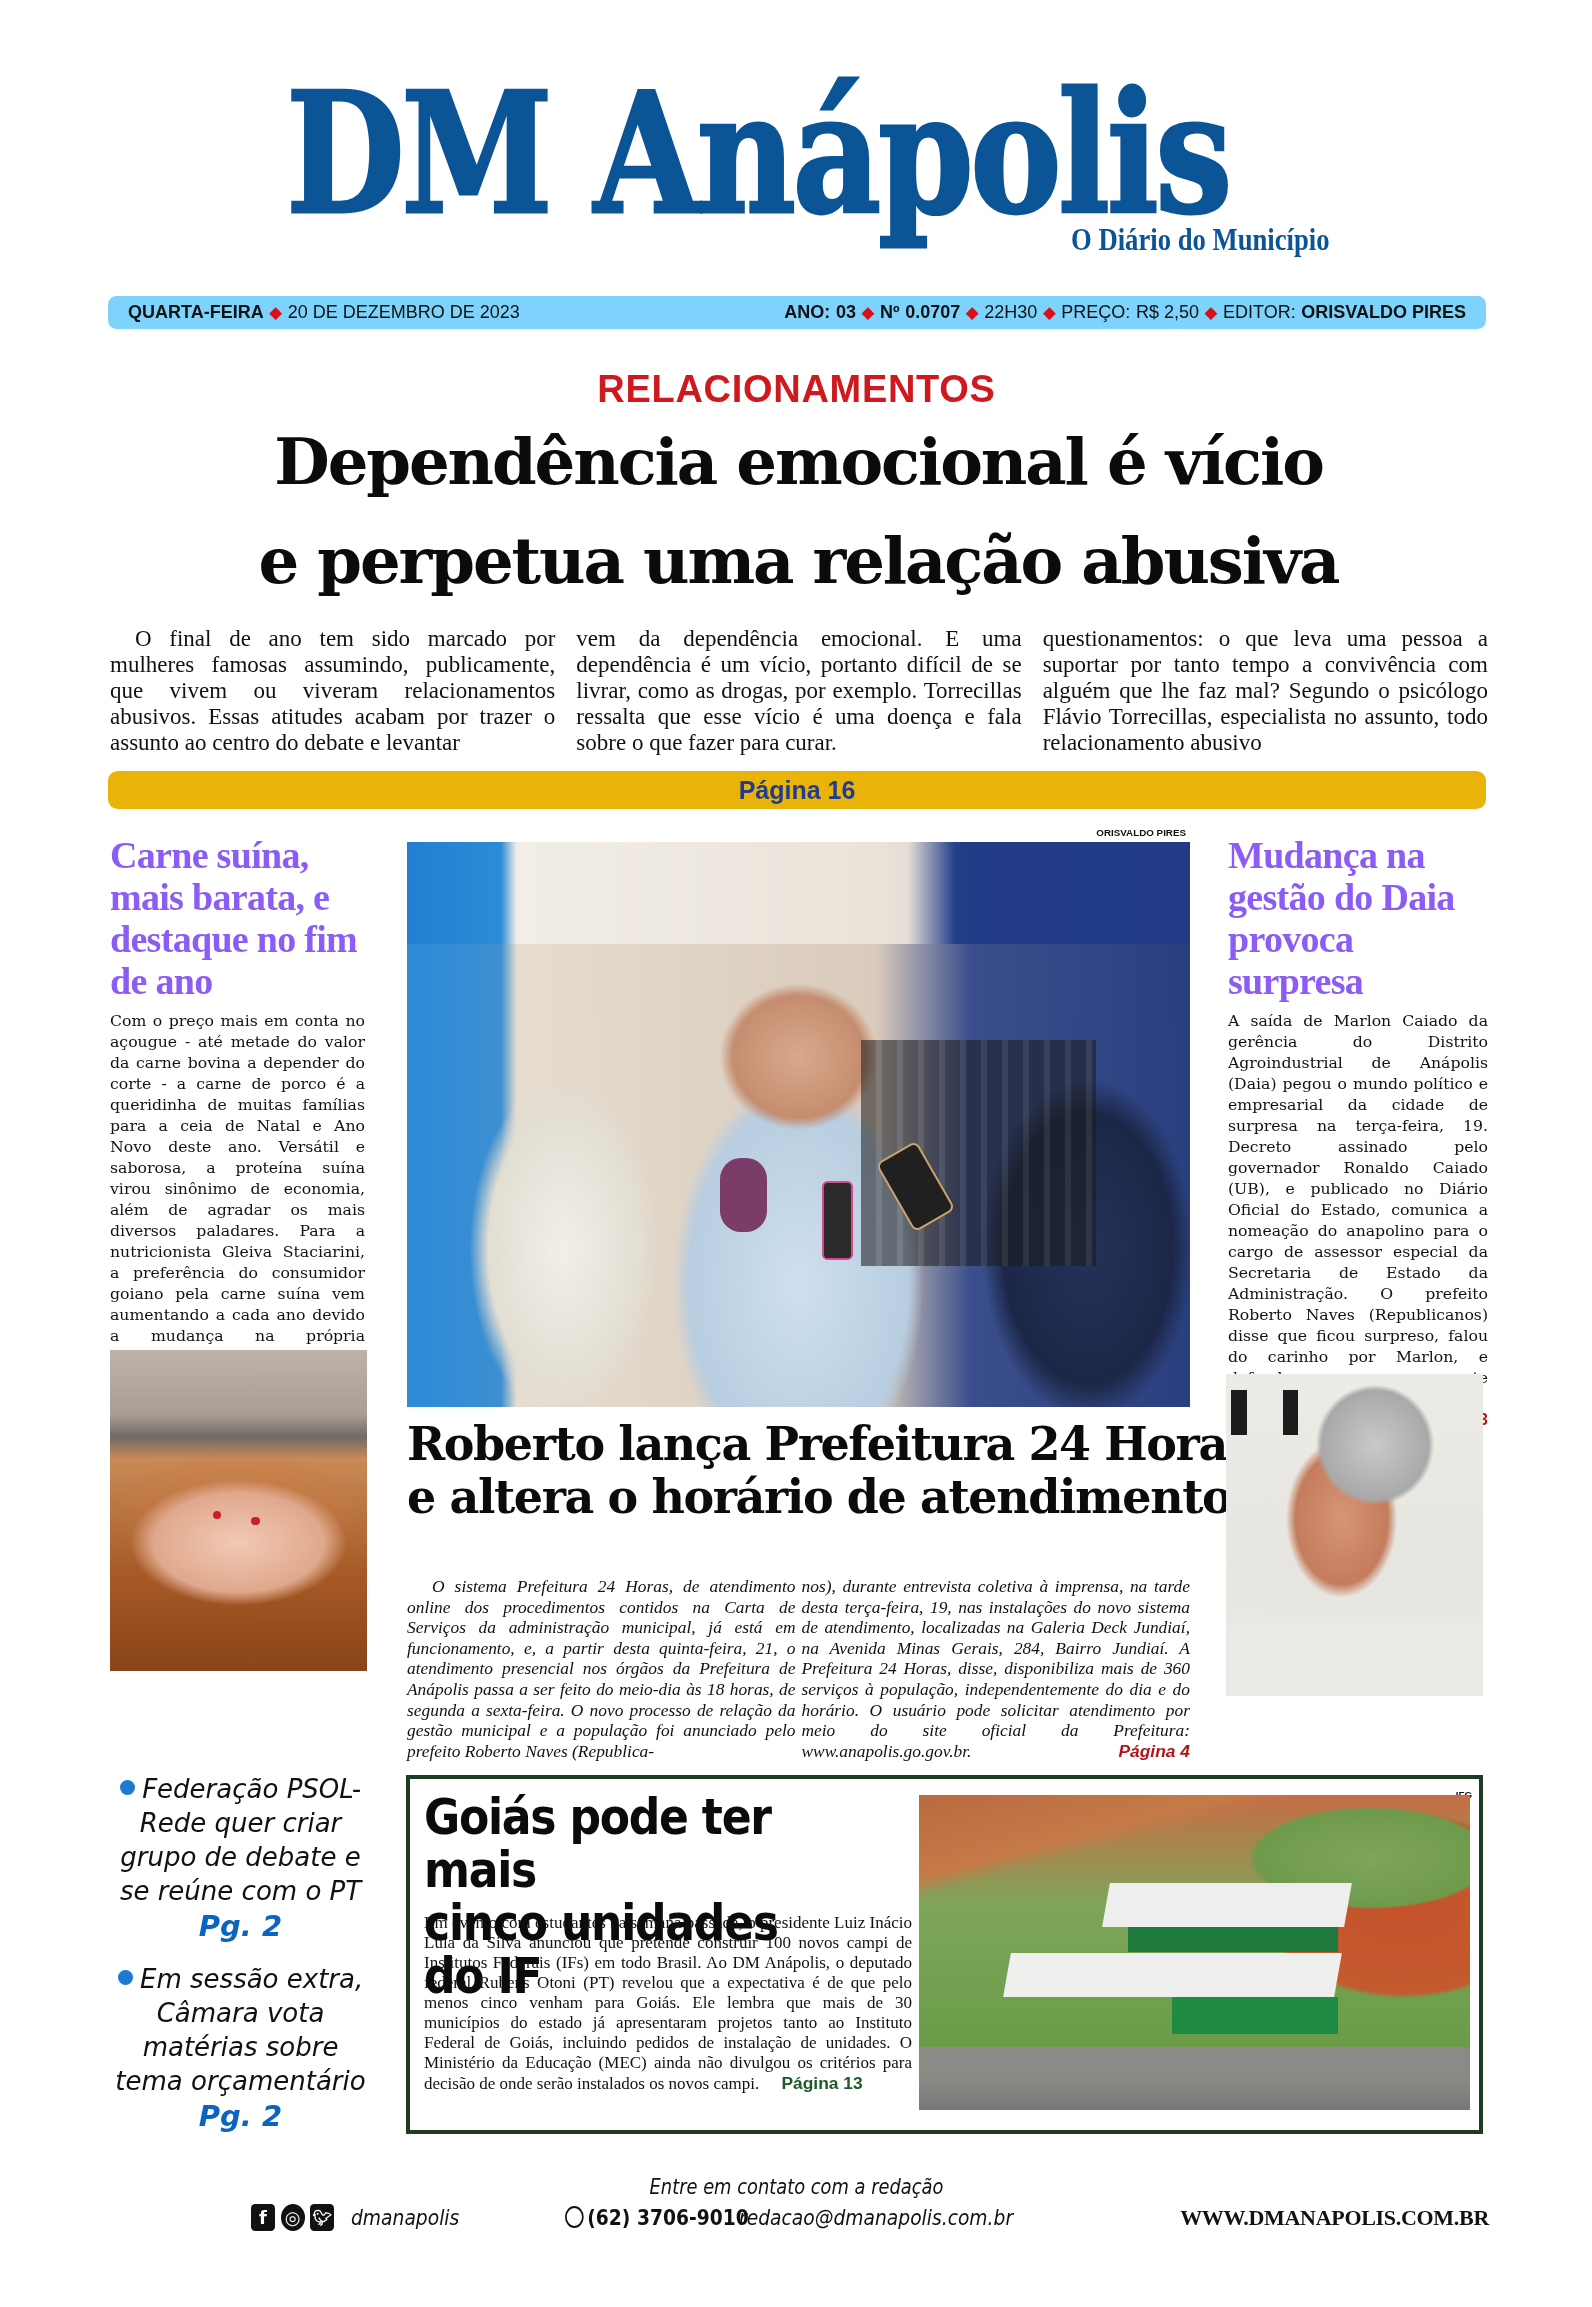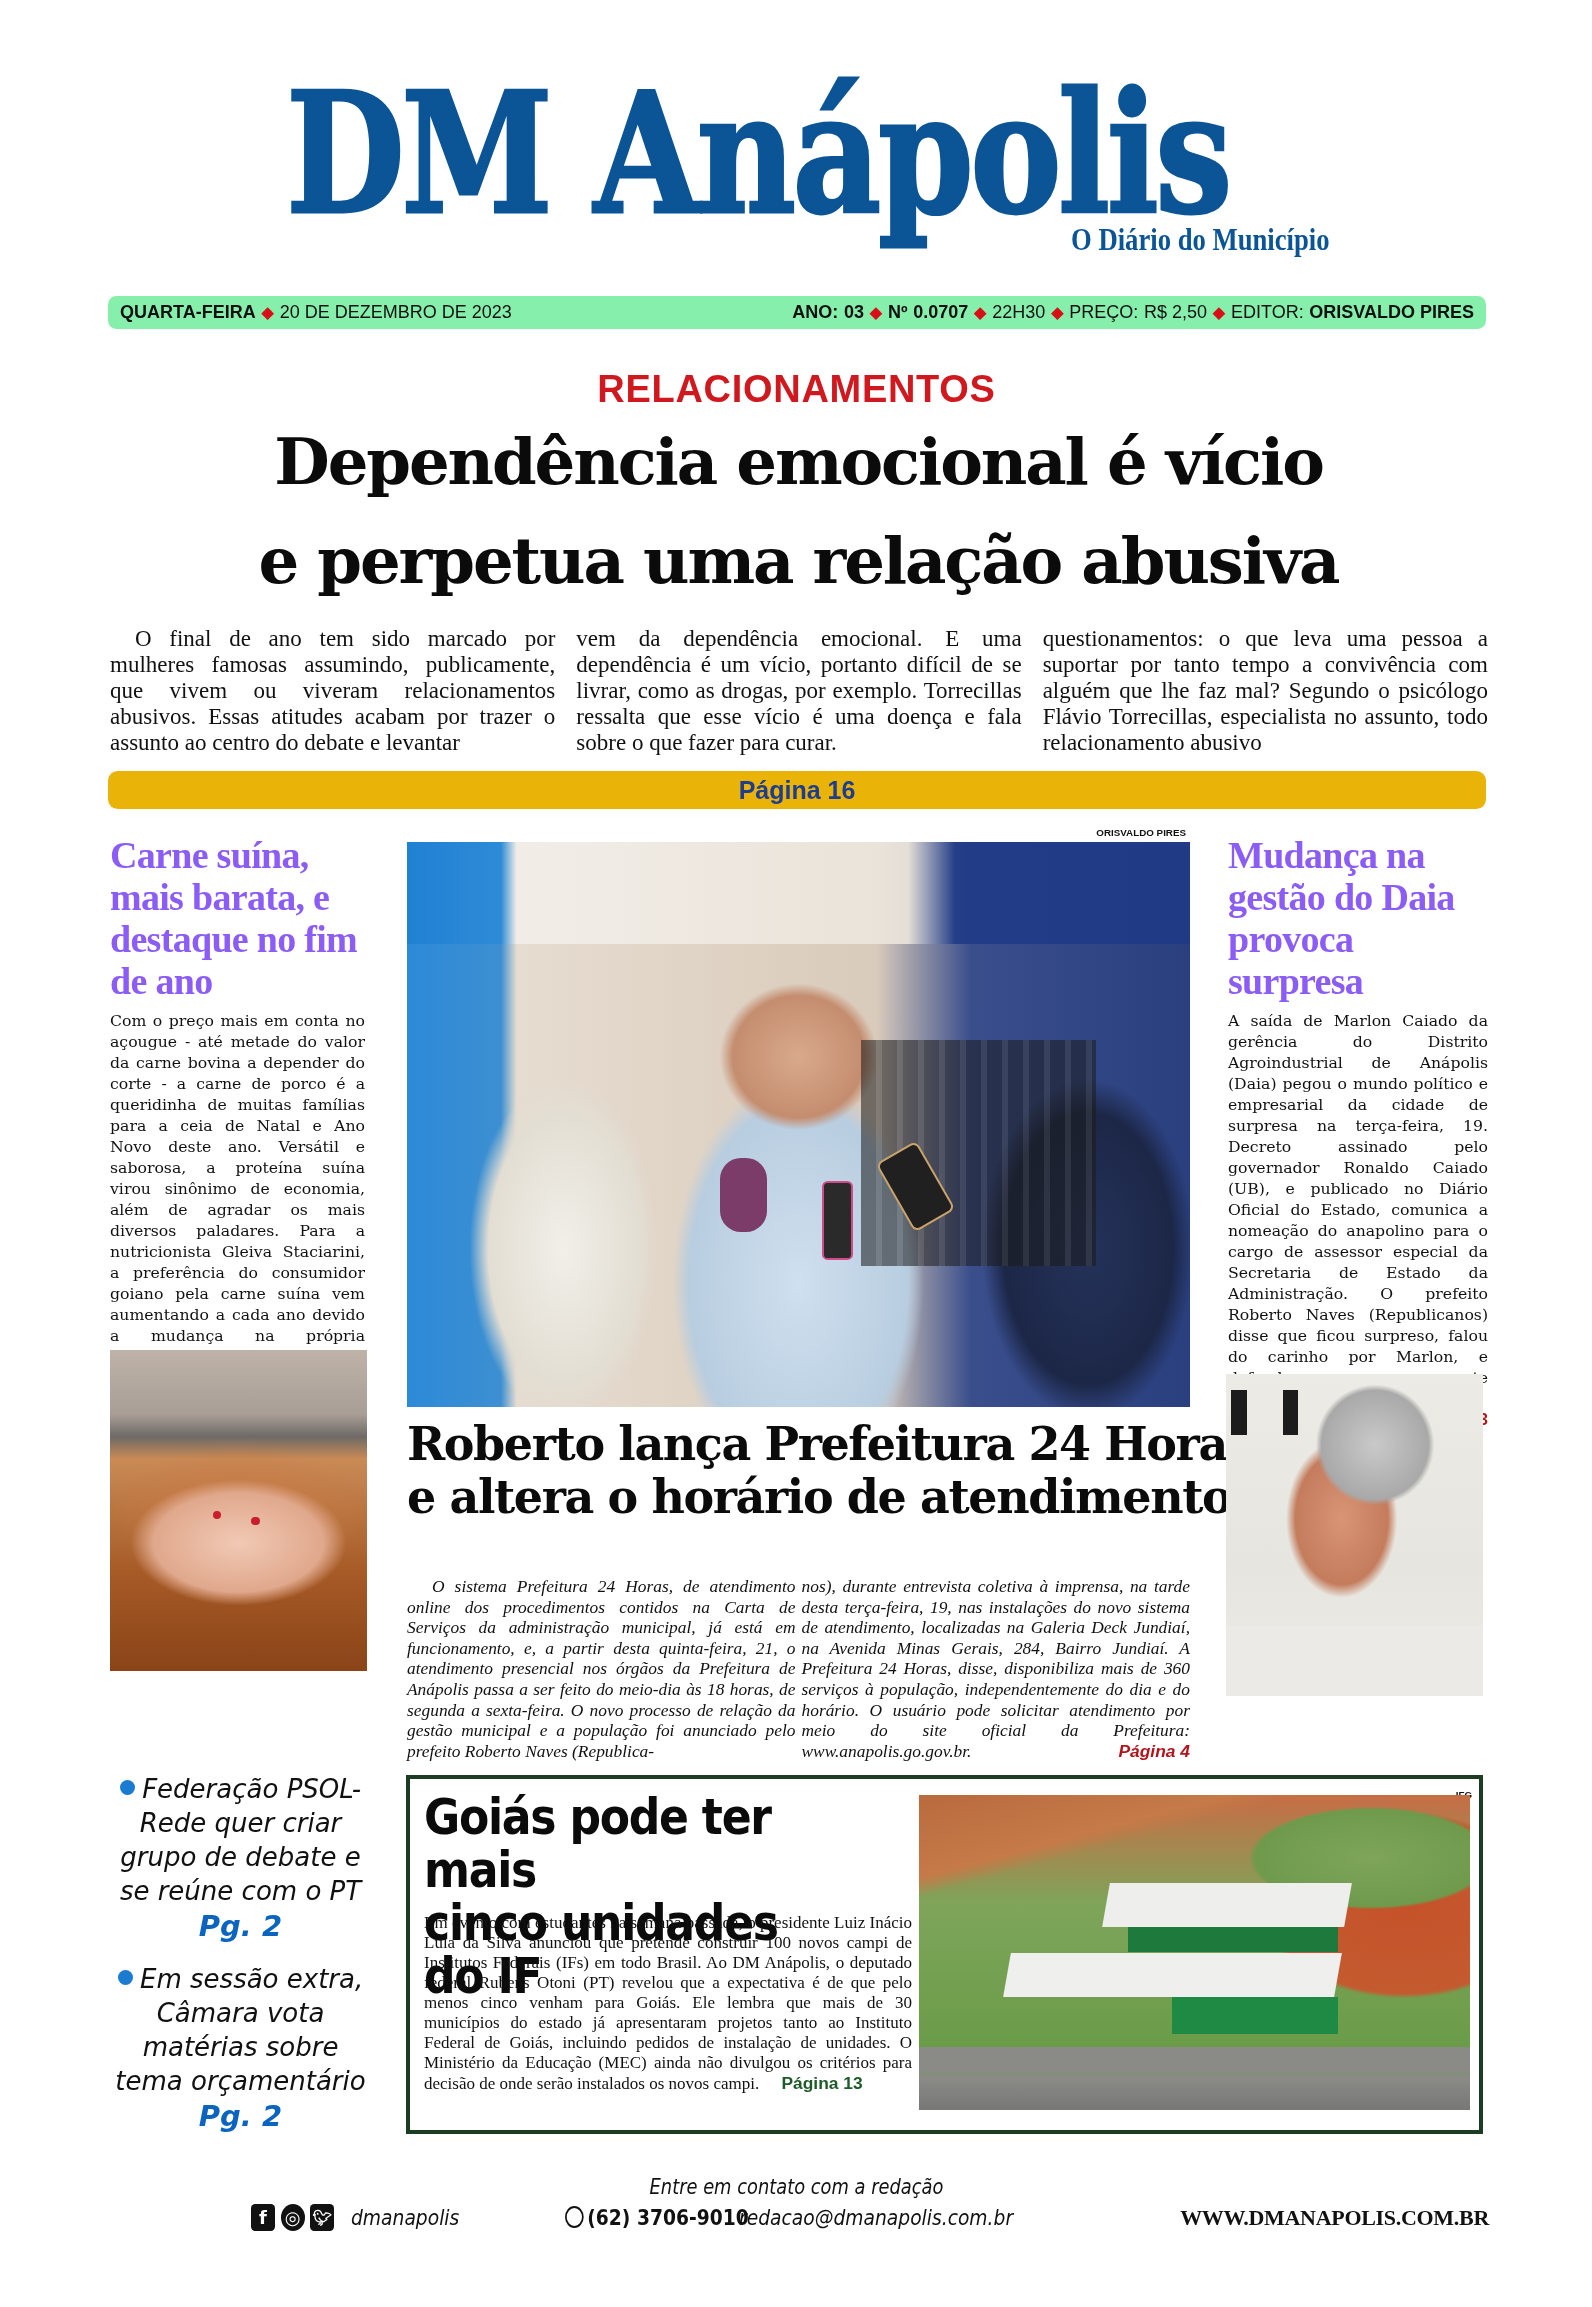--- a/index.html
+++ b/index.html
@@ -21,22 +21,22 @@
   .masthead-sub {
     left: 1032px; top: 222px; width: 279px; text-align: right;
     font-family: "Liberation Serif", serif; font-weight: bold; color: #0b5496;
     font-size: 31px; white-space: nowrap;
     transform: scaleX(0.86); transform-origin: right top;
   }
 
   
   .info-bar {
     left: 108px; top: 296px; width: 1378px; height: 33px; border-radius: 8.4px;
-    background: #86efac; display: flex; align-items: center; justify-content: space-between;
-    padding: 0 12px; font-family: "Liberation Sans", sans-serif; font-size: 18px; color: #111;
+    background: #7dd3fc; display: flex; align-items: center; justify-content: space-between;
+    padding: 0 20px; font-family: "Liberation Sans", sans-serif; font-size: 18px; color: #111;
   }
   .info-bar .grp { display: flex; align-items: center; gap: 5.6px; white-space: nowrap; }
   .info-bar b { font-weight: bold; }
   .diamond { color: #d90f17; font-size: 16.7px; }
 
   
   .kicker {
     left: 0; top: 368px; width: 1593px; text-align: center;
     font-family: "Liberation Sans", sans-serif; font-weight: bold; font-size: 38px; color: #d0191f;
     letter-spacing: 0.7px;

